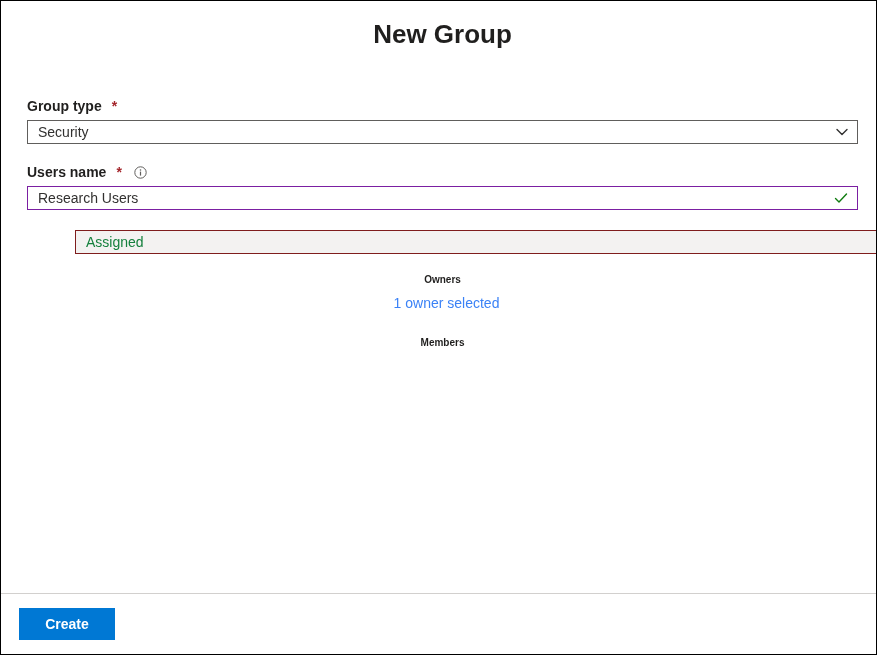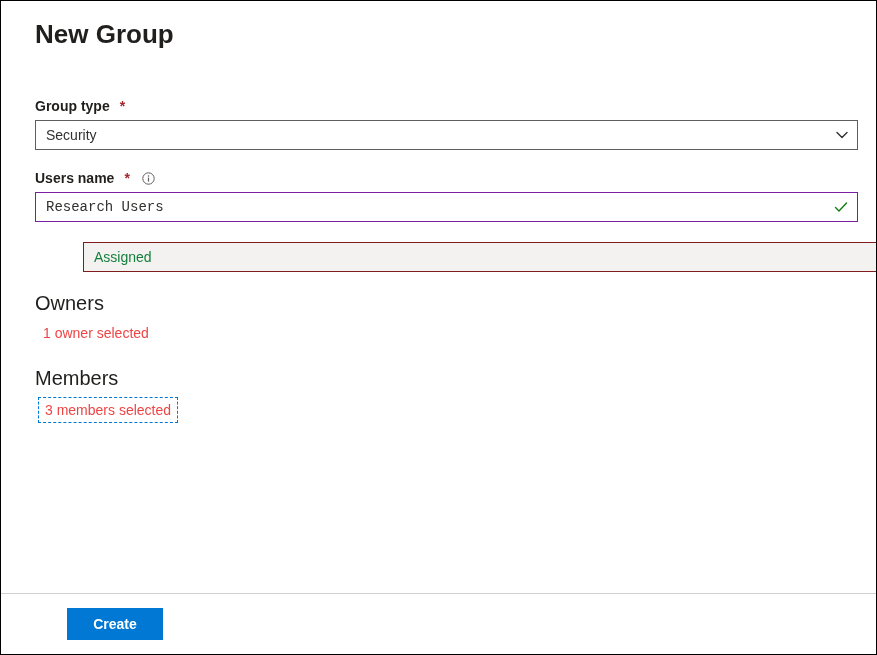--- a/index.html
+++ b/index.html
@@ -11,23 +11,24 @@
     }
     .window {
       width: 877px;
       height: 655px;
       border: 1px solid #000;
       display: flex;
       flex-direction: column;
       position: relative;
     }
     .content {
-      padding: 18px 18px 0 34px;
+      padding: 18px 18px 0 26px;
       flex: 1;
       overflow: hidden;
+      text-align: center;
     }
     h1.page-title {
       font-size: 26px;
       font-weight: 600;
       margin-bottom: 48px;
       color: #201f1e;
     }
     .field {
       margin-bottom: 20px;
     }
@@ -53,57 +54,56 @@
       display: inline-flex;
       align-items: center;
       justify-content: center;
       width: 14px;
       height: 14px;
       margin-left: 4px;
     }
     .info-icon svg { display: block; }
     .select-box, .text-box {
       width: 100%;
-      height: 30px;
+      height: 24px;
       border: 1px solid #605e5c;
       padding: 0 30px 0 10px;
       font-size: 14px;
       color: #323130;
       background: #fff;
       position: relative;
       display: flex;
       align-items: center;
     }
     .text-box.validated {
       border: 1px solid #7b1fa2;
-      font-family: Liberation Mono, monospace;
     }
     .select-box.disabled, .text-box.disabled {
       background: #f3f2f1;
       border: 1px solid #7f1d1d;
       color: #15803d;
       margin-left: 48px;
     }
     .chevron-icon, .check-icon {
       position: absolute;
       right: 8px;
       top: 50%;
       transform: translateY(-50%);
       display: flex;
       align-items: center;
     }
     .input-wrap { position: relative; }
     .section-label {
-      font-size: 20px;
-      font-weight: 400;
+      font-size: 10px;
+      font-weight: 700;
       color: #201f1e;
       margin-bottom: 10px;
     }
     .link {
-      color: #ef4444;
+      color: #3b82f6;
       font-size: 14px;
       cursor: pointer;
       display: inline-block;
       margin-left: 8px;
     }
     .link.focused {
       outline: 1px dashed #0078d4;
       outline-offset: 2px;
       padding: 2px 4px;
       margin-left: 6px;
@@ -119,21 +119,20 @@
     .create-button {
       background: #0078d4;
       color: #fff;
       border: none;
       font-size: 14px;
       font-weight: 600;
       padding: 8px 26px;
       cursor: pointer;
       min-width: 96px;
       height: 32px;
-      margin-left: 48px;
     }
   </style>
 </head>
 <body>
 
 <div class="window">
   <div class="content">
 
     <h1 class="page-title">New Group</h1>
 
@@ -192,21 +191,20 @@
       </div>
     </div>
 
     <div class="section">
       <div class="section-label">Owners</div>
       <span class="link">1 owner selected</span>
     </div>
 
     <div class="section">
       <div class="section-label">Members</div>
-      <span class="link focused">3 members selected</span>
     </div>
 
   </div>
 
   <div class="footer">
     <button class="create-button">Create</button>
   </div>
 </div>
 
 </body></html>

